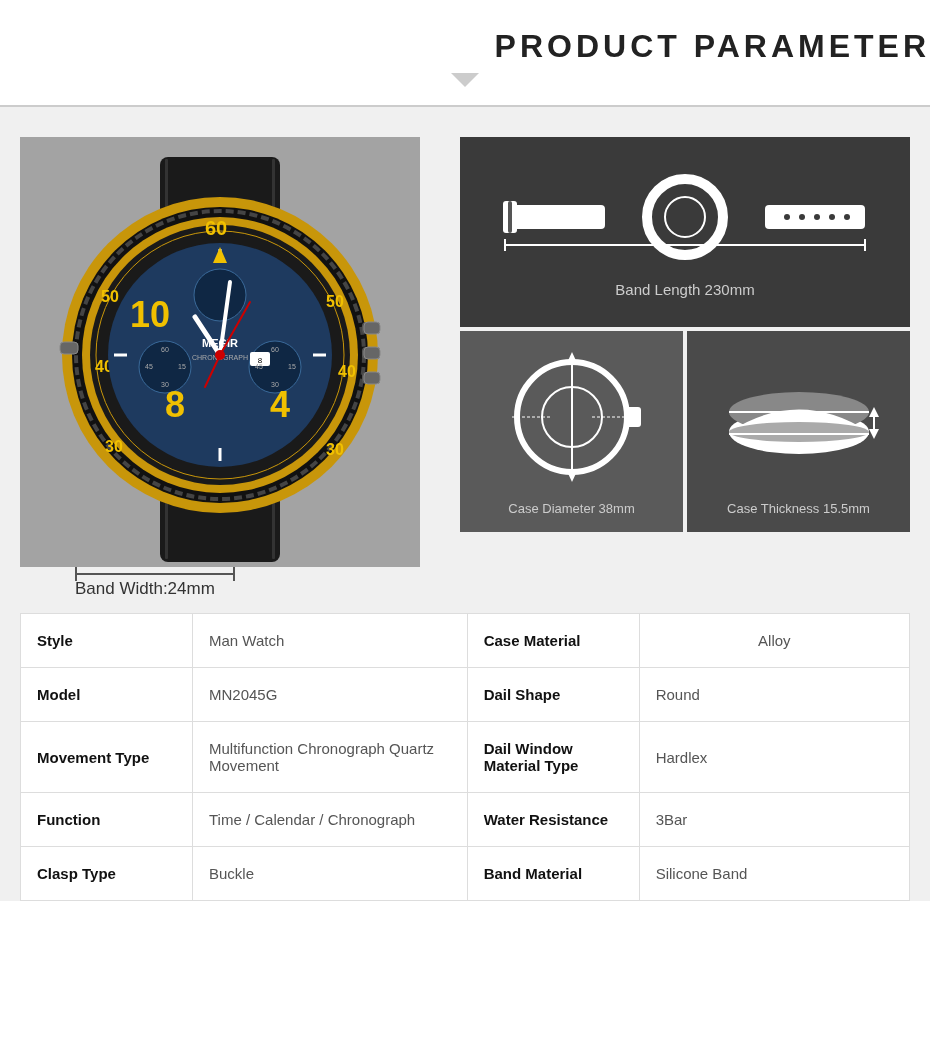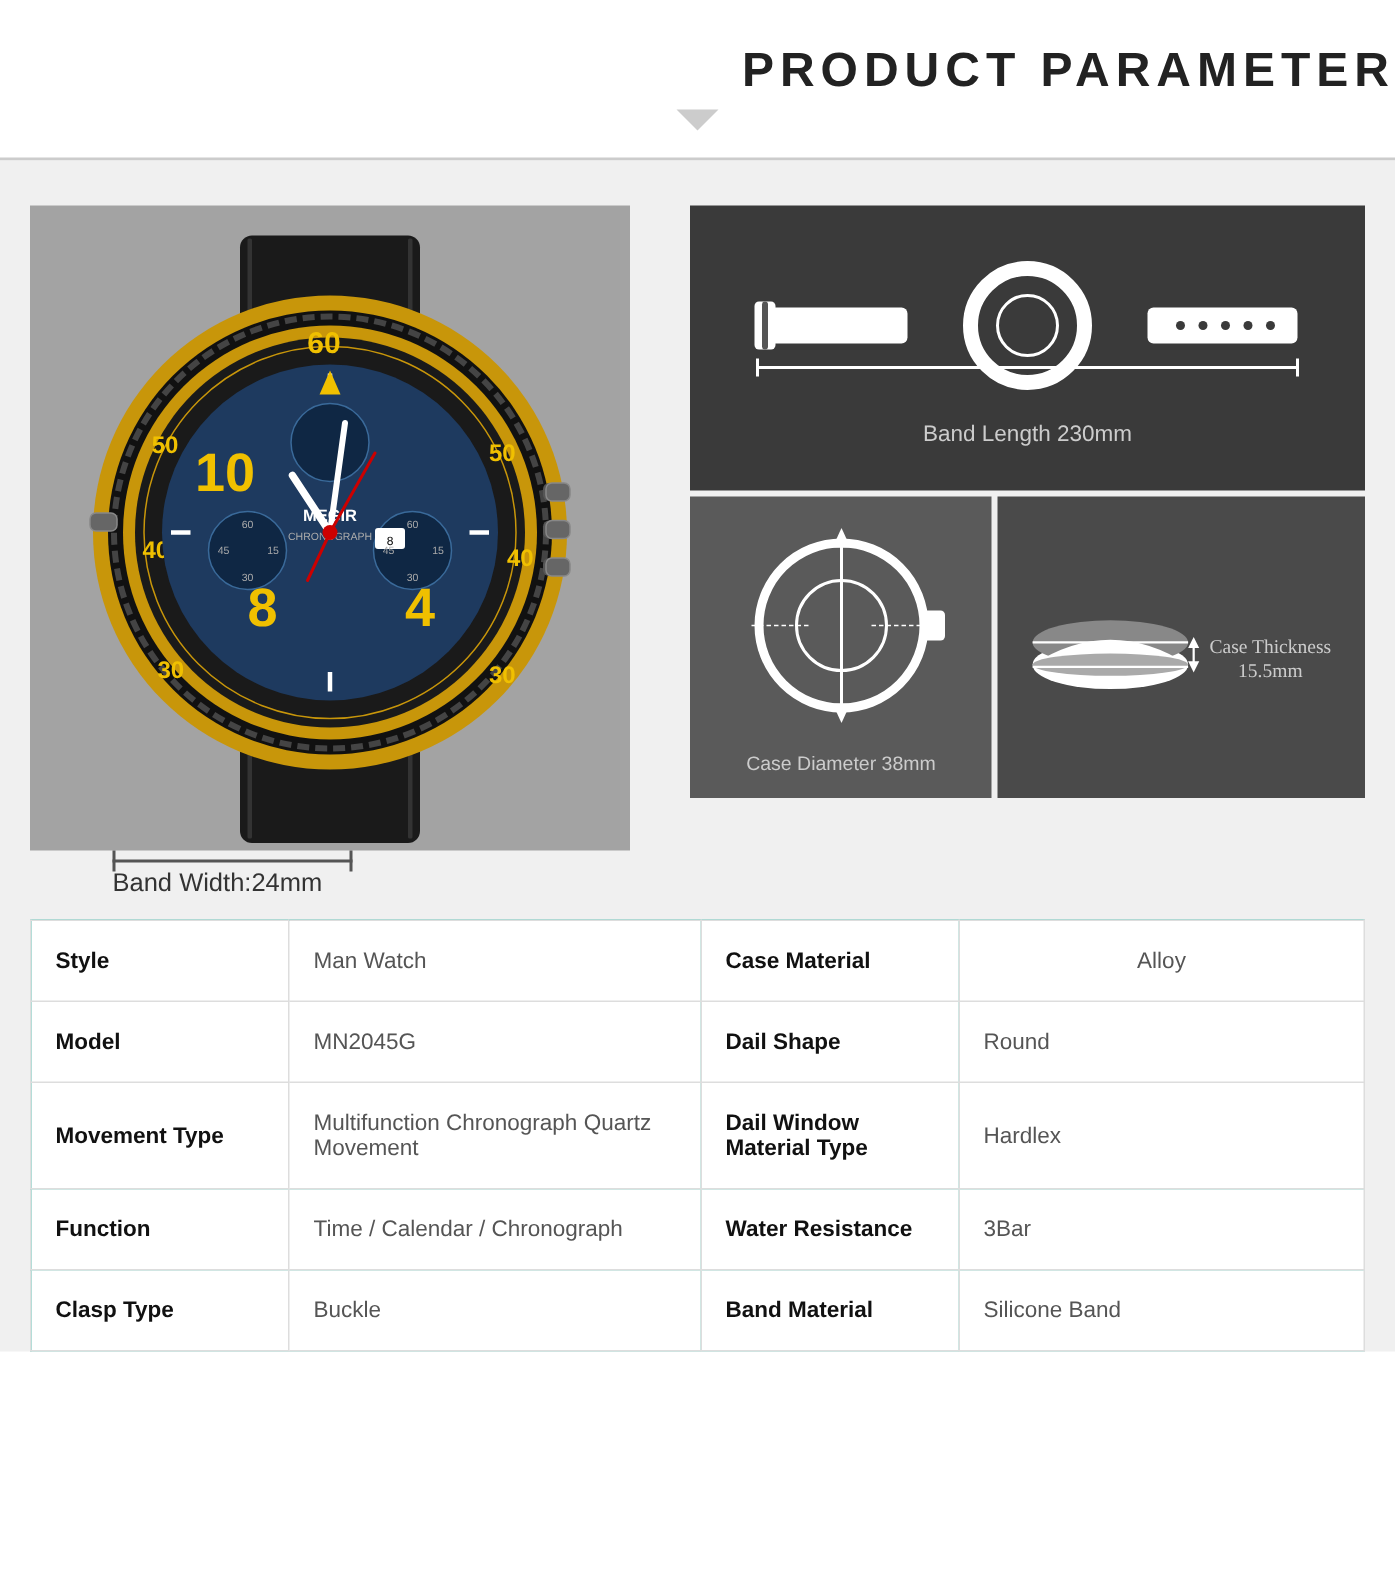--- a/index.html
+++ b/index.html
@@ -111,24 +111,23 @@
       align-items: center;
       justify-content: center;
       min-height: 200px;
     }
 
     .panel-thickness {
       background: #4a4a4a;
       flex: 1;
       padding: 16px;
       display: flex;
-      flex-direction: row;
+      flex-direction: column;
       align-items: center;
       justify-content: center;
-      font-family: Liberation Serif, serif;
     }
 
     .panel-label {
       color: #ccc;
       font-size: 13px;
       margin-top: 14px;
       text-align: center;
     }
 
     

